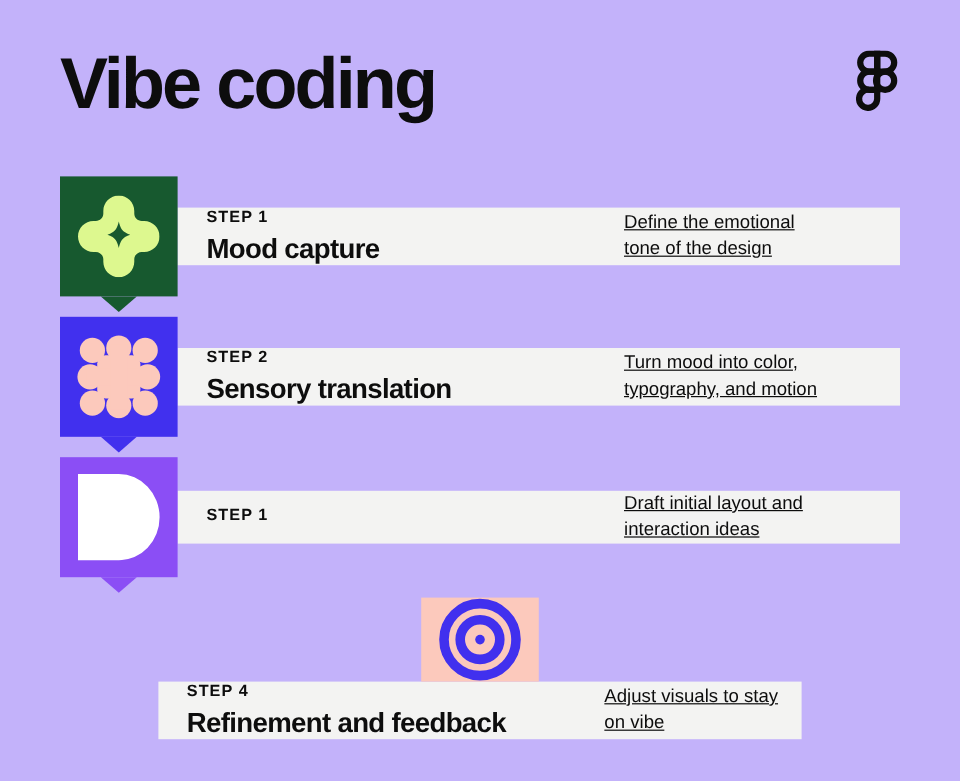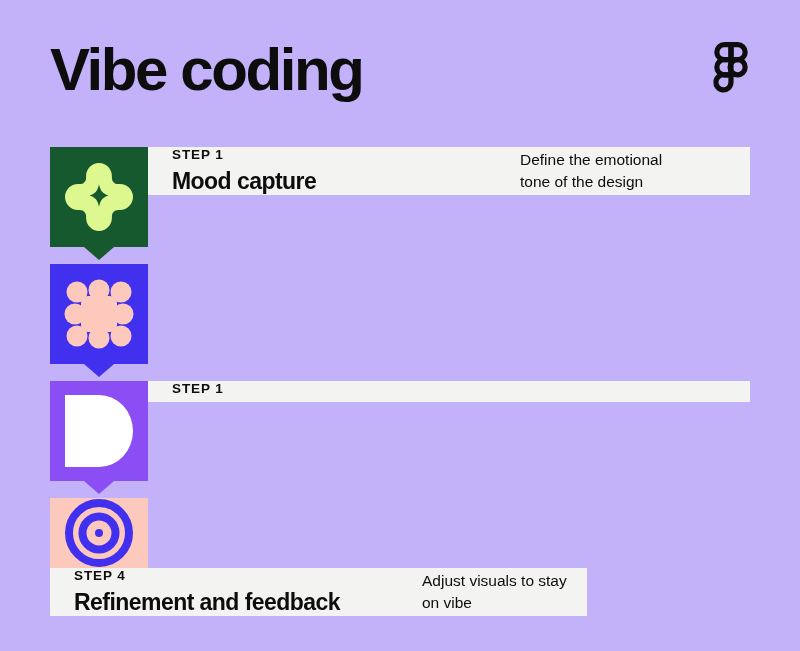--- a/index.html
+++ b/index.html
@@ -53,21 +53,21 @@
     position: absolute;
     left: 50px;
     top: 147px;
     width: 700px;
   }
   .step-row {
     position: relative;
     height: 100px;
     margin-bottom: 17px;
     display: flex;
-    align-items: flex-start;
+    align-items: center;
   }
   .step-row:last-child {
     margin-bottom: 0;
     flex-direction: column;
   }
 
   .step-icon-tile {
     position: relative;
     width: 98px;
     min-width: 98px;
@@ -122,20 +122,21 @@
     color: #0d0d0d;
     line-height: 27px;
     white-space: nowrap;
   }
   .step-desc {
     flex: 1;
     font-size: 15.5px;
     line-height: 22px;
     color: #0d0d0d;
     white-space: pre-line;
+    text-decoration: underline;
   }
 </style>
 </head>
 <body>
 
 <div class="poster">
 
   <div class="header">
     <h1 class="title">Vibe coding</h1>
     <span class="brand-logo">
@@ -187,35 +188,45 @@
               <circle cx="35" cy="59" r="10.5"></circle>
               <circle cx="13" cy="57" r="10.5"></circle>
               <circle cx="11" cy="35" r="10.5"></circle>
               <rect x="8" y="28" width="54" height="14"></rect>
               <rect x="28" y="8" width="14" height="54"></rect>
             </g>
           </svg>
         </span>
         <span class="pointer" style="border-top-color:#4130ee"></span>
       </div>
+      <div class="step-body">
+        <div class="step-text">
+          <div class="step-kicker">STEP 2</div>
+          <div class="step-name">Sensory translation</div>
+        </div>
+        <div class="step-desc">Turn mood into color,
+typography, and motion</div>
+      </div>
     </div>
 
     <div class="step-row">
       <div class="step-icon-tile" style="background:#8b4ef5">
         <span>
           <svg class="icon-svg" width="76" height="72" viewBox="0 0 76 72" xmlns="http://www.w3.org/2000/svg" aria-hidden="true">
             <path fill="#ffffff" d="M4 0h34a34 36 0 0 1 0 72H4V44a24 24 0 0 1 24-24h6a12 12 0 0 1 0 24h-8a5 5 0 0 1 0-10h8a2.2 2.2 0 0 0 0-4.4h-6A14 14 0 0 0 14 44v28H4z"></path>
           </svg>
         </span>
         <span class="pointer" style="border-top-color:#8b4ef5"></span>
       </div>
       <div class="step-body">
         <div class="step-text">
           <div class="step-kicker">STEP 1</div>
         </div>
+        <div class="step-desc">Draft initial layout and
+interaction ideas</div>
       </div>
     </div>
 
     <div class="step-row no-pointer">
       <div class="step-icon-tile" style="background:#fcc9bc">
         <span>
           <svg class="icon-svg" width="70" height="70" viewBox="0 0 70 70" xmlns="http://www.w3.org/2000/svg" aria-hidden="true">
             <circle cx="35" cy="35" r="30" fill="none" stroke="#4130ee" stroke-width="8"></circle>
             <circle cx="35" cy="35" r="16.5" fill="none" stroke="#4130ee" stroke-width="8"></circle>
             <circle cx="35" cy="35" r="4" fill="#4130ee"></circle>

